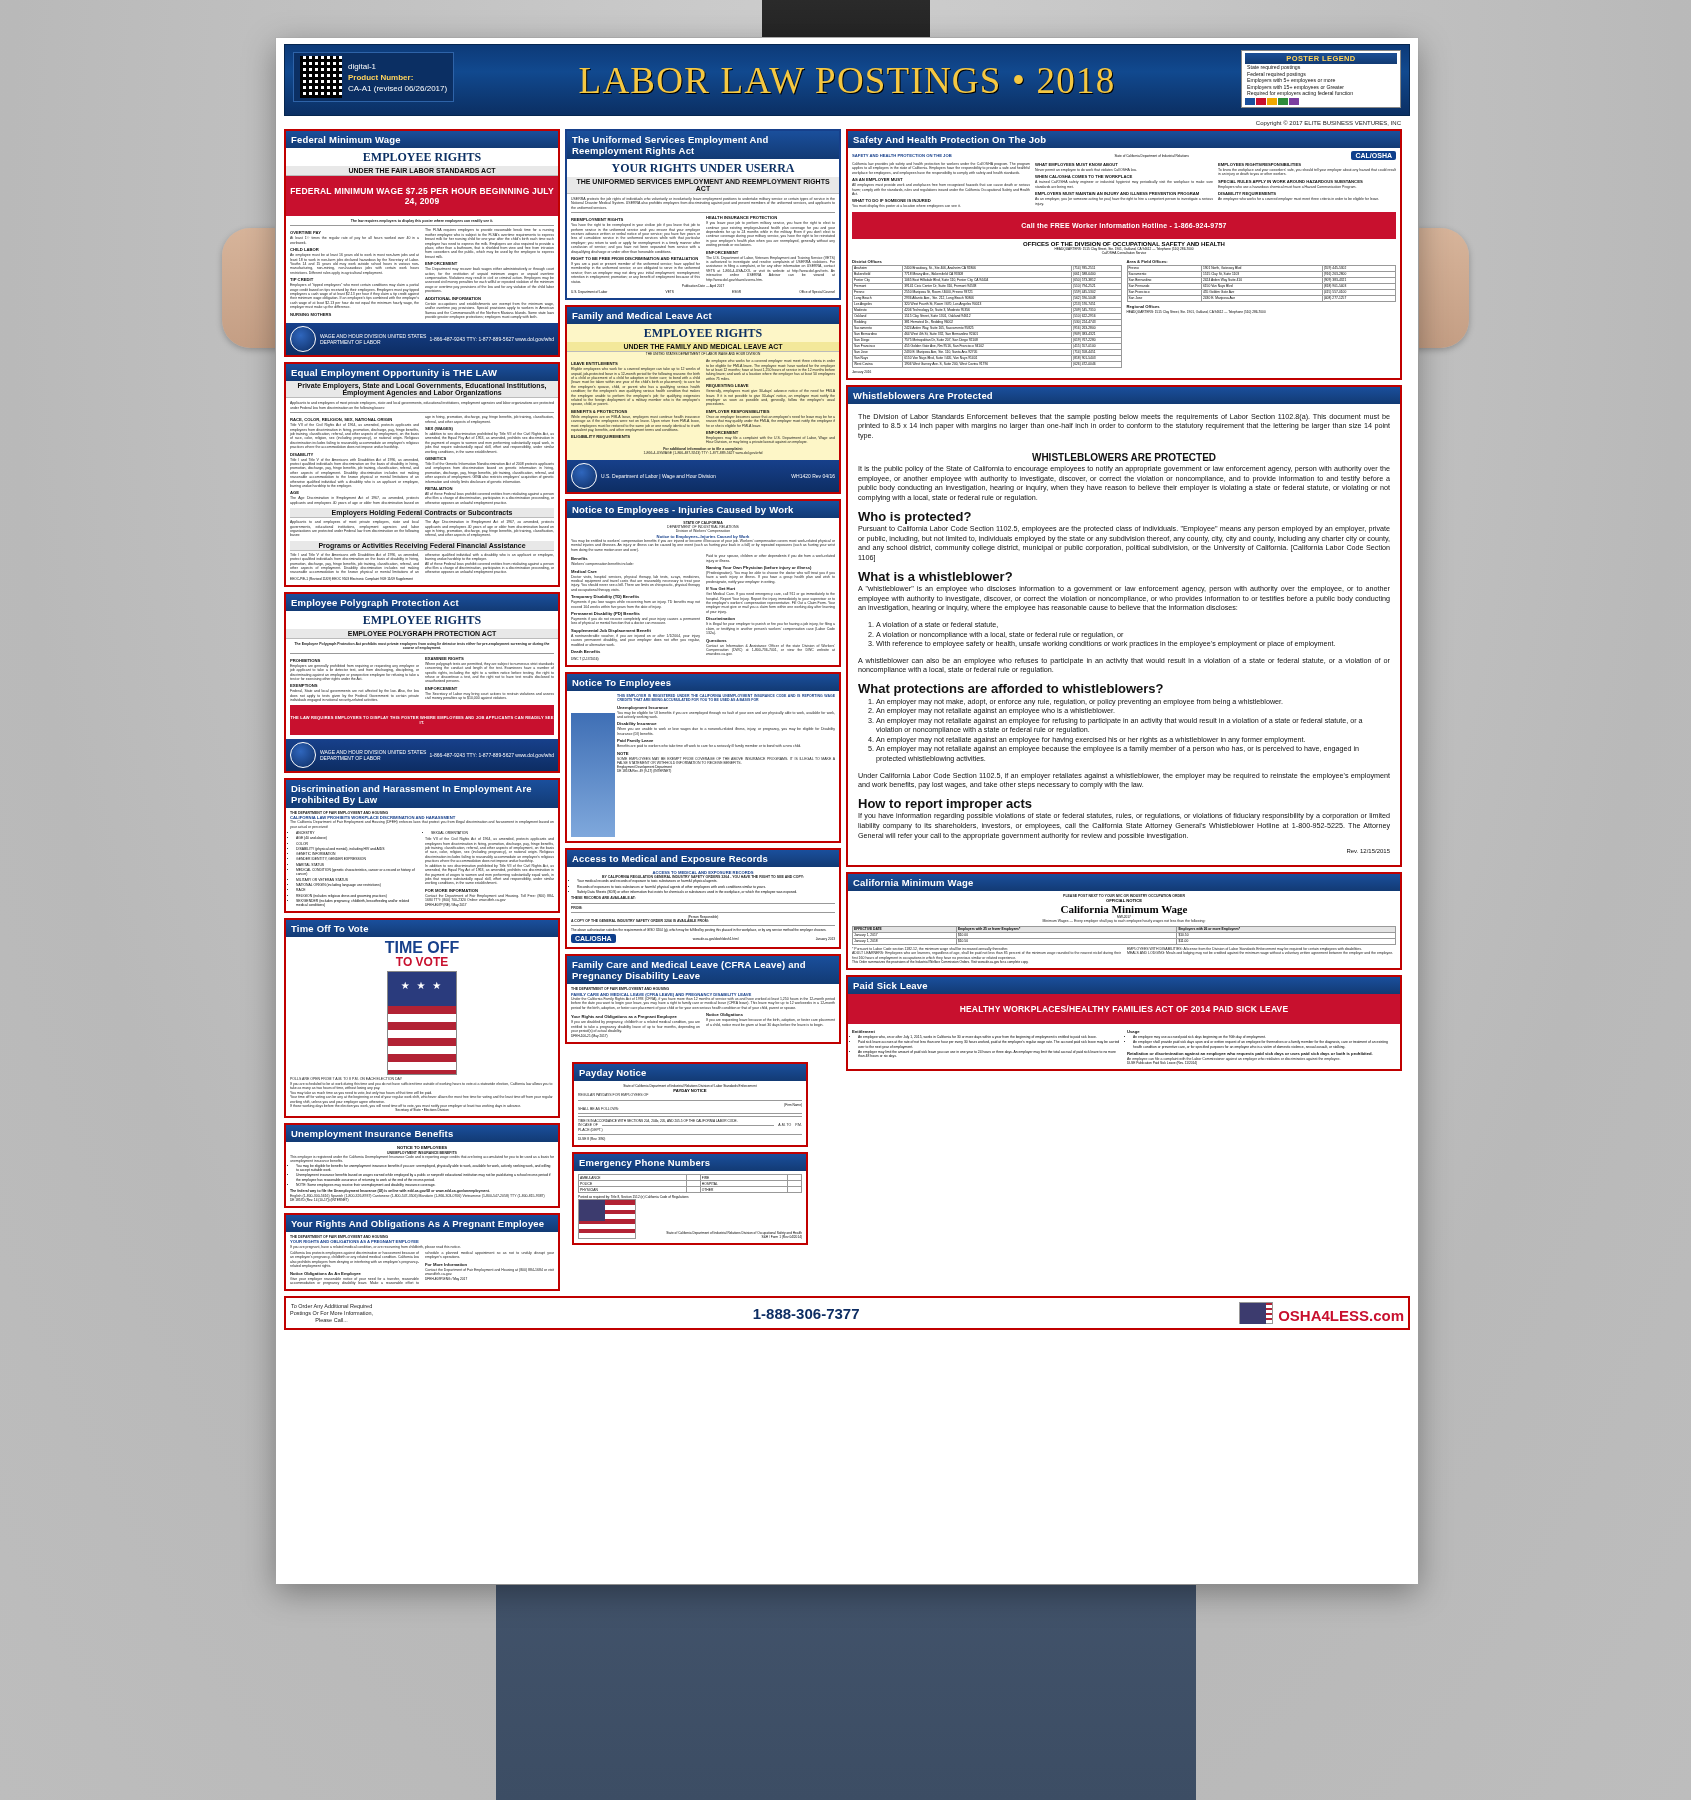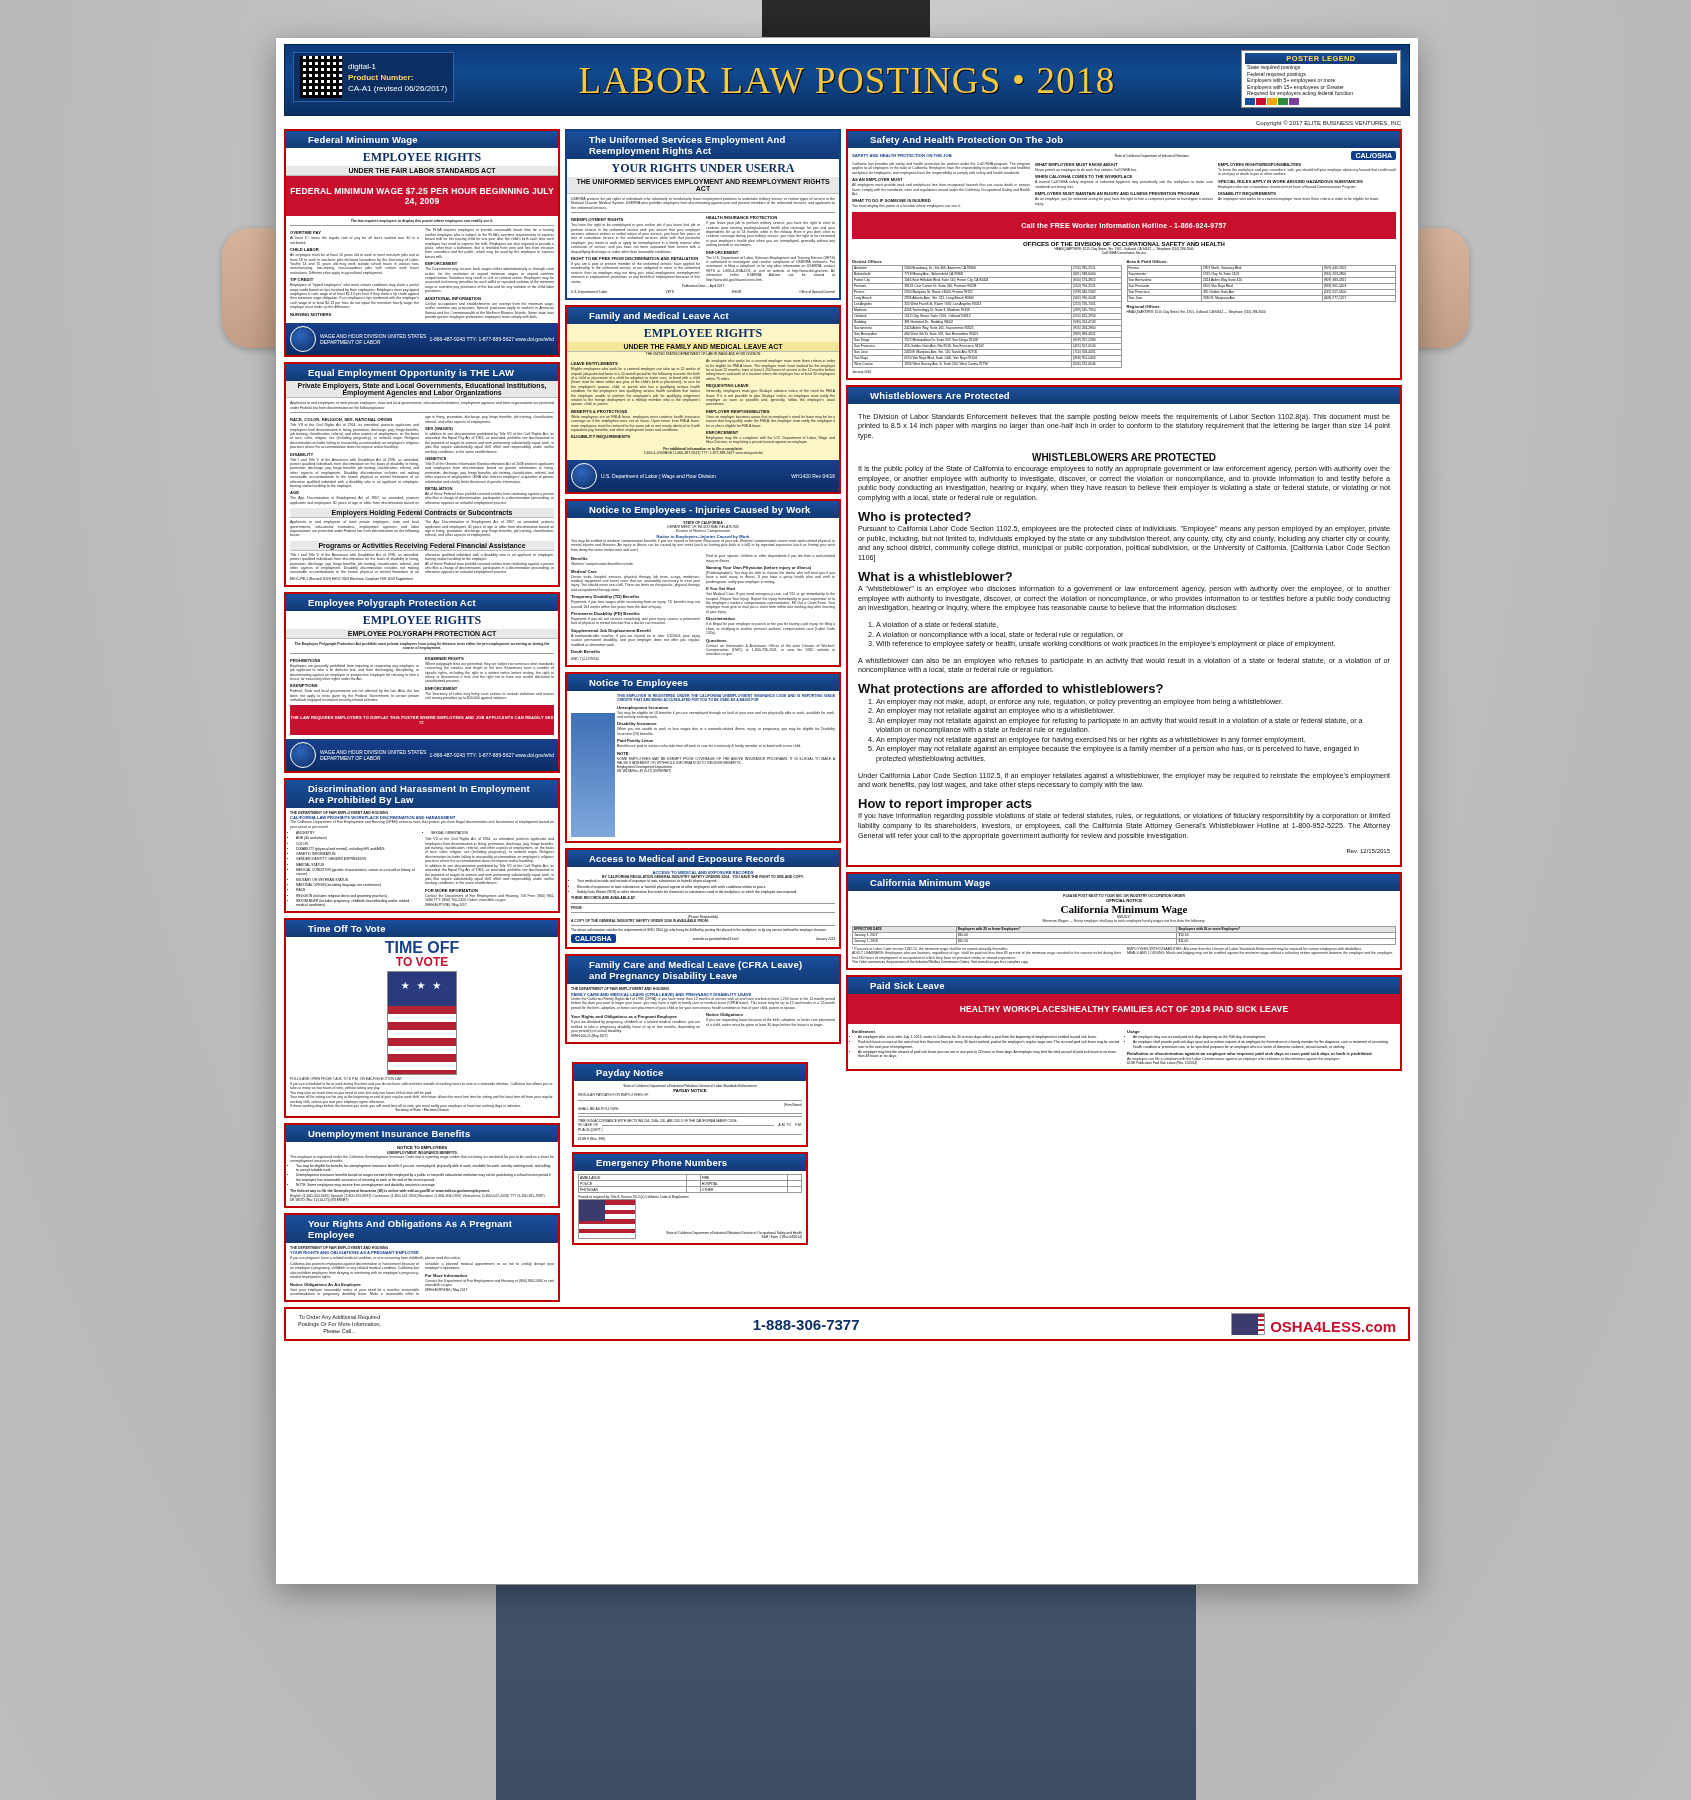--- a/index.html
+++ b/index.html
@@ -114,21 +114,21 @@
 
   .box {
     border:2px solid #c00000;
     background:#fff;
     overflow:hidden;
     position:relative;
   }
   .box.blue { border-color:#17408b; }
   .box-title {
     background:linear-gradient(180deg,#1a4f9c 0%, #123a74 100%);
-    color:#ffffff; font-weight:bold; font-size:9.5px; padding:3px 22px;
+    color:#ffffff; font-weight:bold; font-size:9.5px; padding:3px 5px;
     letter-spacing:.2px;
   }
   .sub-title {
     background:#e8e8e8; color:#111; font-size:7px; font-weight:bold;
     text-align:center; padding:1px 2px; border-bottom:1px solid #bbb;
   }
   .headline {
     text-align:center; font-weight:bold; color:#0b2f63; font-size:12px;
     font-family:"Liberation Serif", serif; padding:2px 0 1px;
   }
@@ -180,21 +180,21 @@
     color:#fff;font-size:10px;letter-spacing:2px;
   }
   .stripes { position:absolute; left:0; bottom:0; width:100%; height:68px;
     background:repeating-linear-gradient(180deg,#b22234 0 8px,#fff 8px 16px); }
   .osha-logo {
     display:inline-block; background:#0f3f8c; color:#fff; font-weight:bold;
     font-size:7px; padding:1px 4px; border-radius:2px;
   }
   .bottombar {
     margin-top:5px; border:2px solid #c00000; background:#fff;
-    display:flex; align-items:center; justify-content:space-between; padding:4px 12px;
+    display:flex; align-items:center; justify-content:space-between; padding:4px 4px;
   }
   .bottombar .phone { color:#0d2d63; font-weight:bold; font-size:15px; }
   .bottombar .brand { color:#c8102e; font-weight:bold; font-size:15px; }
   .bottombar .note { font-size:5.5px; color:#222; text-align:center; line-height:7px;}
   .photo-strip {
     width:44px; background:linear-gradient(180deg,#3f6fb5,#7fa8dc);
     position:absolute; left:4px; top:22px; bottom:4px;
   }
   ul.b { margin:0 0 2px 6px; padding:0; }
   ul.b li { font-size:3.4px; line-height:4.3px; margin:0 0 1px; }

